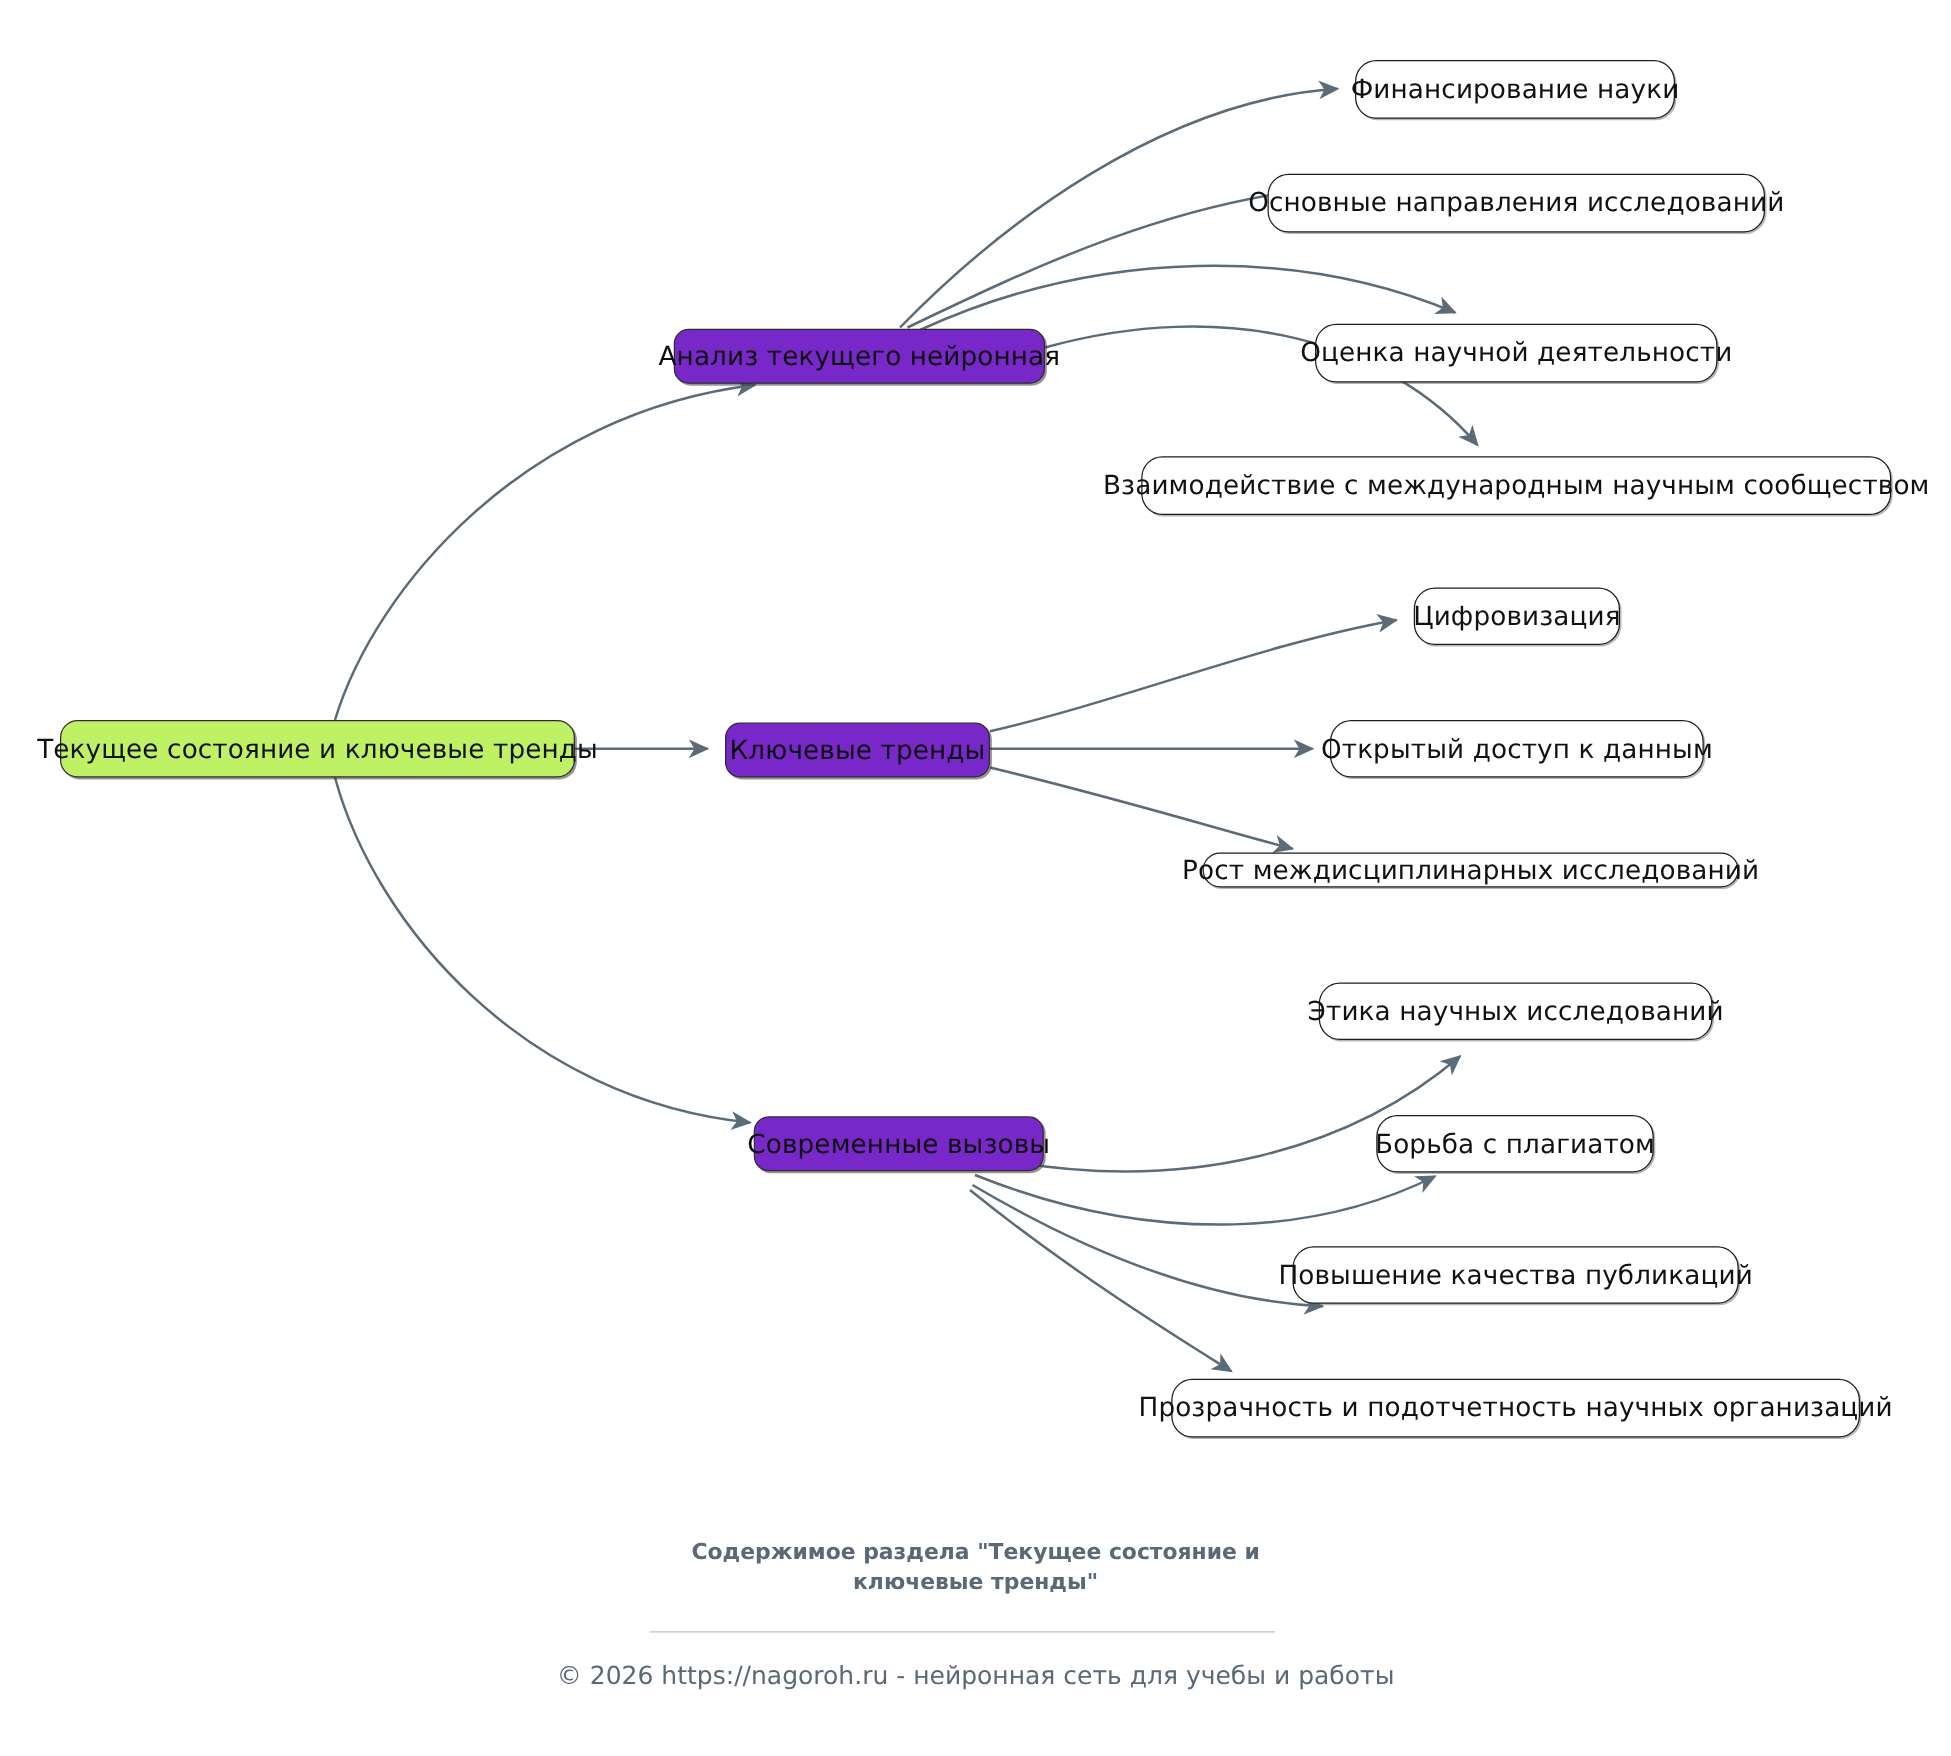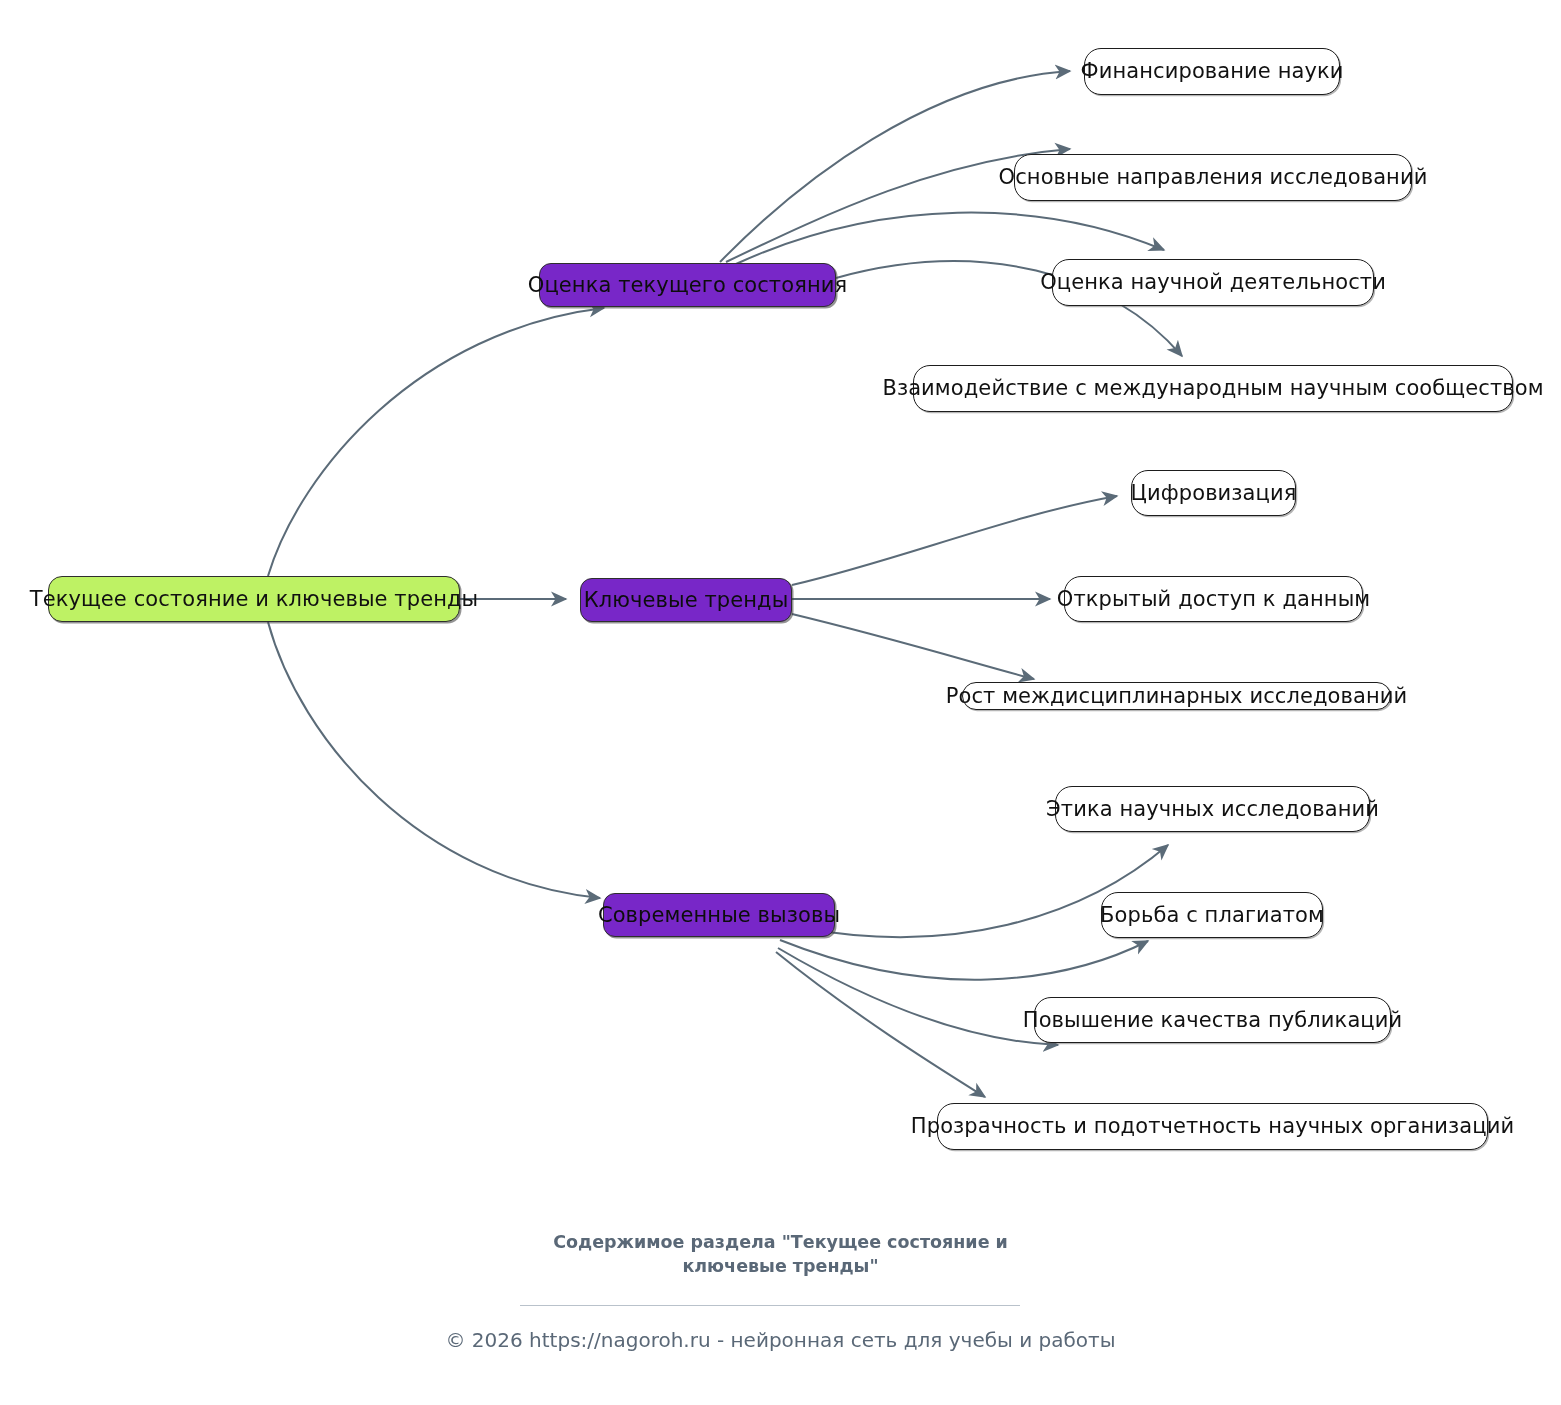--- a/index.html
+++ b/index.html
@@ -121,26 +121,26 @@
     <path class="edge" marker-end="url(#arrow)" d="M 780,940 C 930,1000 1060,985 1148,941"></path>
     <path class="edge" marker-end="url(#arrow)" d="M 778,948 C 900,1020 990,1042 1058,1045"></path>
     <path class="edge" marker-end="url(#arrow)" d="M 776,952 C 860,1020 950,1075 985,1097"></path>
   </svg>
 
   <div class="node node-root" style="left:48px; top:576px; width:412px; height:46px;">
     <span>Текущее состояние и ключевые тренды</span>
   </div>
 
   <div class="node node-branch" style="left:539px; top:263px; width:297px; height:44px;">
-    <span>Оценка текущего состояния</span>
+    <span>Анализ текущего нейронная</span>
   </div>
   <div class="node node-leaf" style="left:1084px; top:48px; width:256px; height:47px;">
     <span>Финансирование науки</span>
   </div>
-  <div class="node node-leaf" style="left:1014px; top:154px; width:398px; height:47px;">
+  <div class="node node-leaf" style="left:1014px; top:139px; width:398px; height:47px;">
     <span>Основные направления исследований</span>
   </div>
   <div class="node node-leaf" style="left:1052px; top:259px; width:322px; height:47px;">
     <span>Оценка научной деятельности</span>
   </div>
   <div class="node node-branch" style="left:580px; top:578px; width:212px; height:44px;">
     <span>Ключевые тренды</span>
   </div>
 
   <div class="node node-leaf" style="left:913px; top:365px; width:600px; height:47px;">

